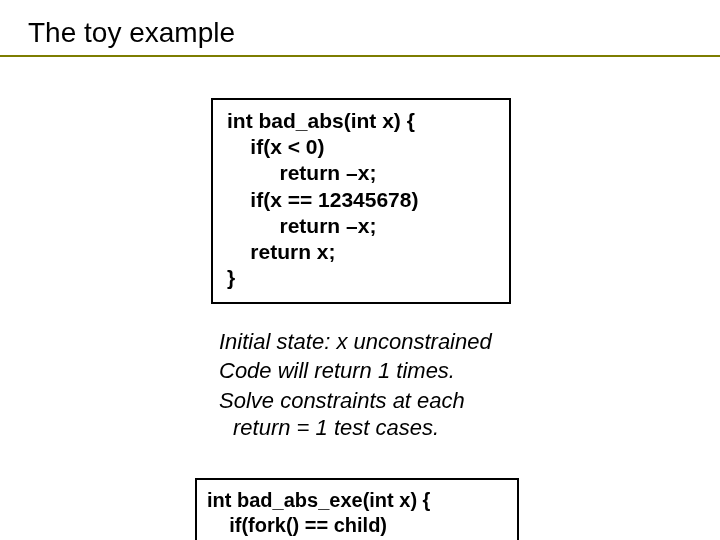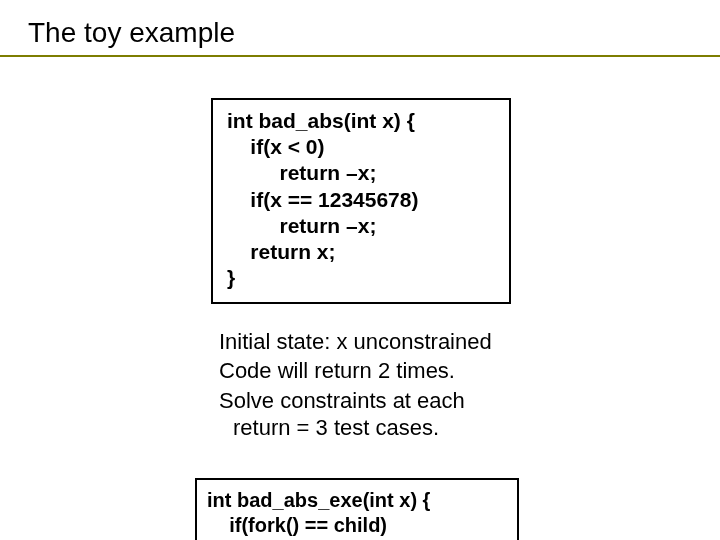--- a/index.html
+++ b/index.html
@@ -68,20 +68,21 @@
     padding: 8px 6px 10px 10px;
     line-height: 1.28;
   }
   .caption {
     margin-top: 24px;
     font-size: 22px;
     font-weight: normal;
     line-height: 1.25;
     padding-left: 14px;
     text-indent: -14px;
+    font-style: italic;
   }
   .caption p {
     margin: 0 0 2px 0;
     padding-left: 14px;
     text-indent: -14px;
   }
 </style>
 </head>
 <body>
 
@@ -96,22 +97,22 @@
       <pre class="codebox left-code">int bad_abs(int x) {
     if(x &lt; 0)
          return –x;
     if(x == 12345678)
          return –x;
     return x;
 }</pre>
 
       <div class="caption">
         <p>Initial state: x unconstrained</p>
-        <p>Code will return 2 times.</p>
-        <p>Solve constraints at each return = 3 test cases.</p>
+        <p>Code will return 1 times.</p>
+        <p>Solve constraints at each return = 1 test cases.</p>
       </div>
     </div>
 
     <div class="right">
       <pre class="codebox right-code">int bad_abs_exe(int x) {
     if(fork() == child)
          constrain(x &lt; 0);
          return -x;
     else
          constrain(x &gt;= 0);

